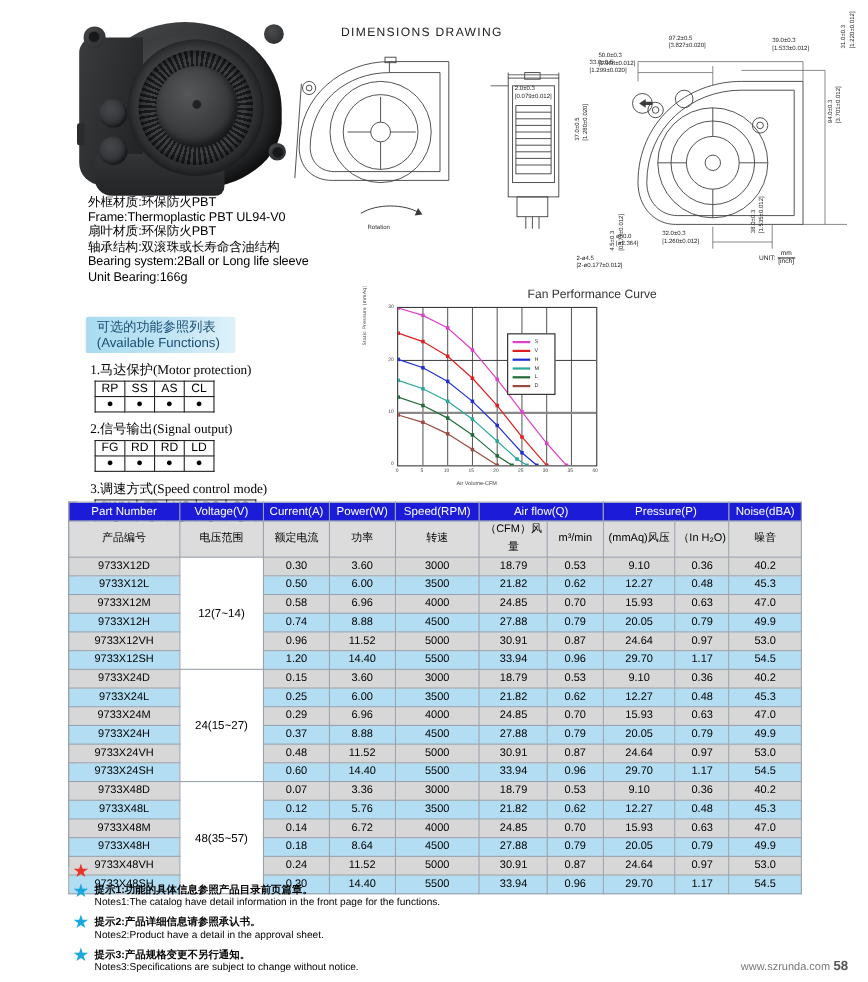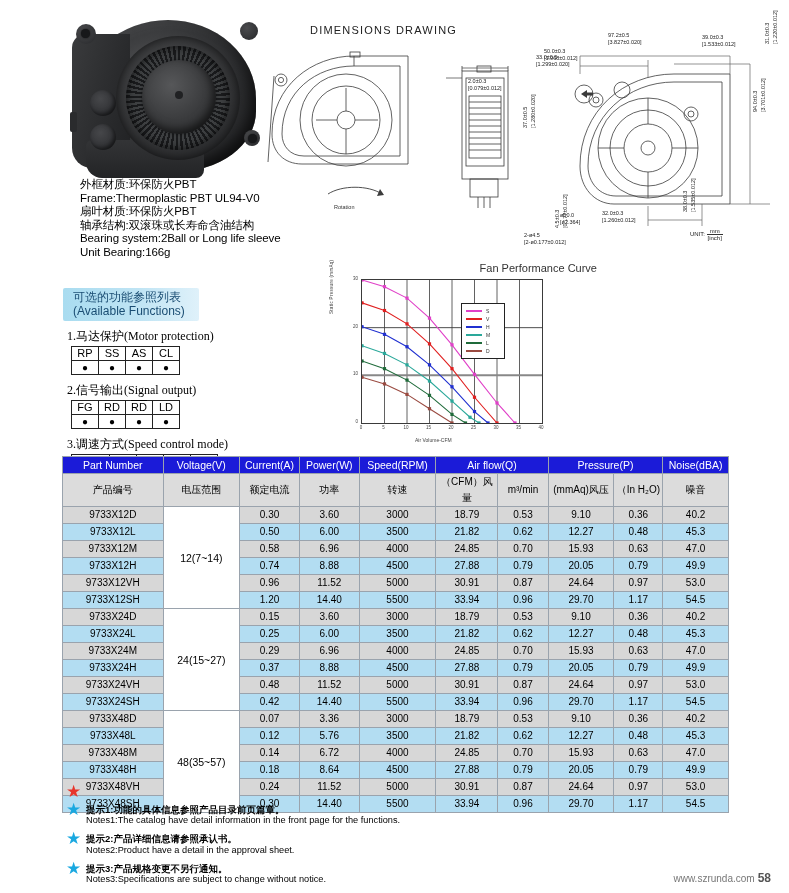--- a/index.html
+++ b/index.html
@@ -85,21 +85,21 @@
   }
 
   
   #spec-text {
     position:absolute; left:80px; top:178px; width:280px;
     font-size:11.5px; line-height:13.6px; letter-spacing:-0.1px;
   }
   #spec-text div { white-space:nowrap; }
 
   
-  #available-functions { position:absolute; left:63px; top:288px; width:250px; }
+  #available-functions { position:absolute; left:78px; top:288px; width:250px; }
   .af-banner {
     display:inline-block;
     background: linear-gradient(90deg,#a9dcf0 0%, #bfe4f4 55%, #dff1fa 100%);
     color:#1a4d73; padding:2px 14px 3px 10px;
     font-size:12px; line-height:14px; border-radius:2px;
   }
   .af-banner div { white-space:nowrap; }
   .af-group { margin-top:7px; }
   .af-title { font-size:12px; margin:0 0 1px 4px; white-space:nowrap;font-family:Liberation Serif, serif; }
   table.af-table { border-collapse:collapse; margin-left:8px; }
@@ -707,21 +707,21 @@
         <td>11.52</td>
         <td>5000</td>
         <td>30.91</td>
         <td>0.87</td>
         <td>24.64</td>
         <td>0.97</td>
         <td>53.0</td>
       </tr>
       <tr class="row-b">
         <td class="part">9733X24SH</td>
-        <td>0.42</td>
+        <td>0.60</td>
         <td>14.40</td>
         <td>5500</td>
         <td>33.94</td>
         <td>0.96</td>
         <td>29.70</td>
         <td>1.17</td>
         <td>54.5</td>
       </tr>
       <tr class="row-a">
         <td class="part">9733X48D</td>

